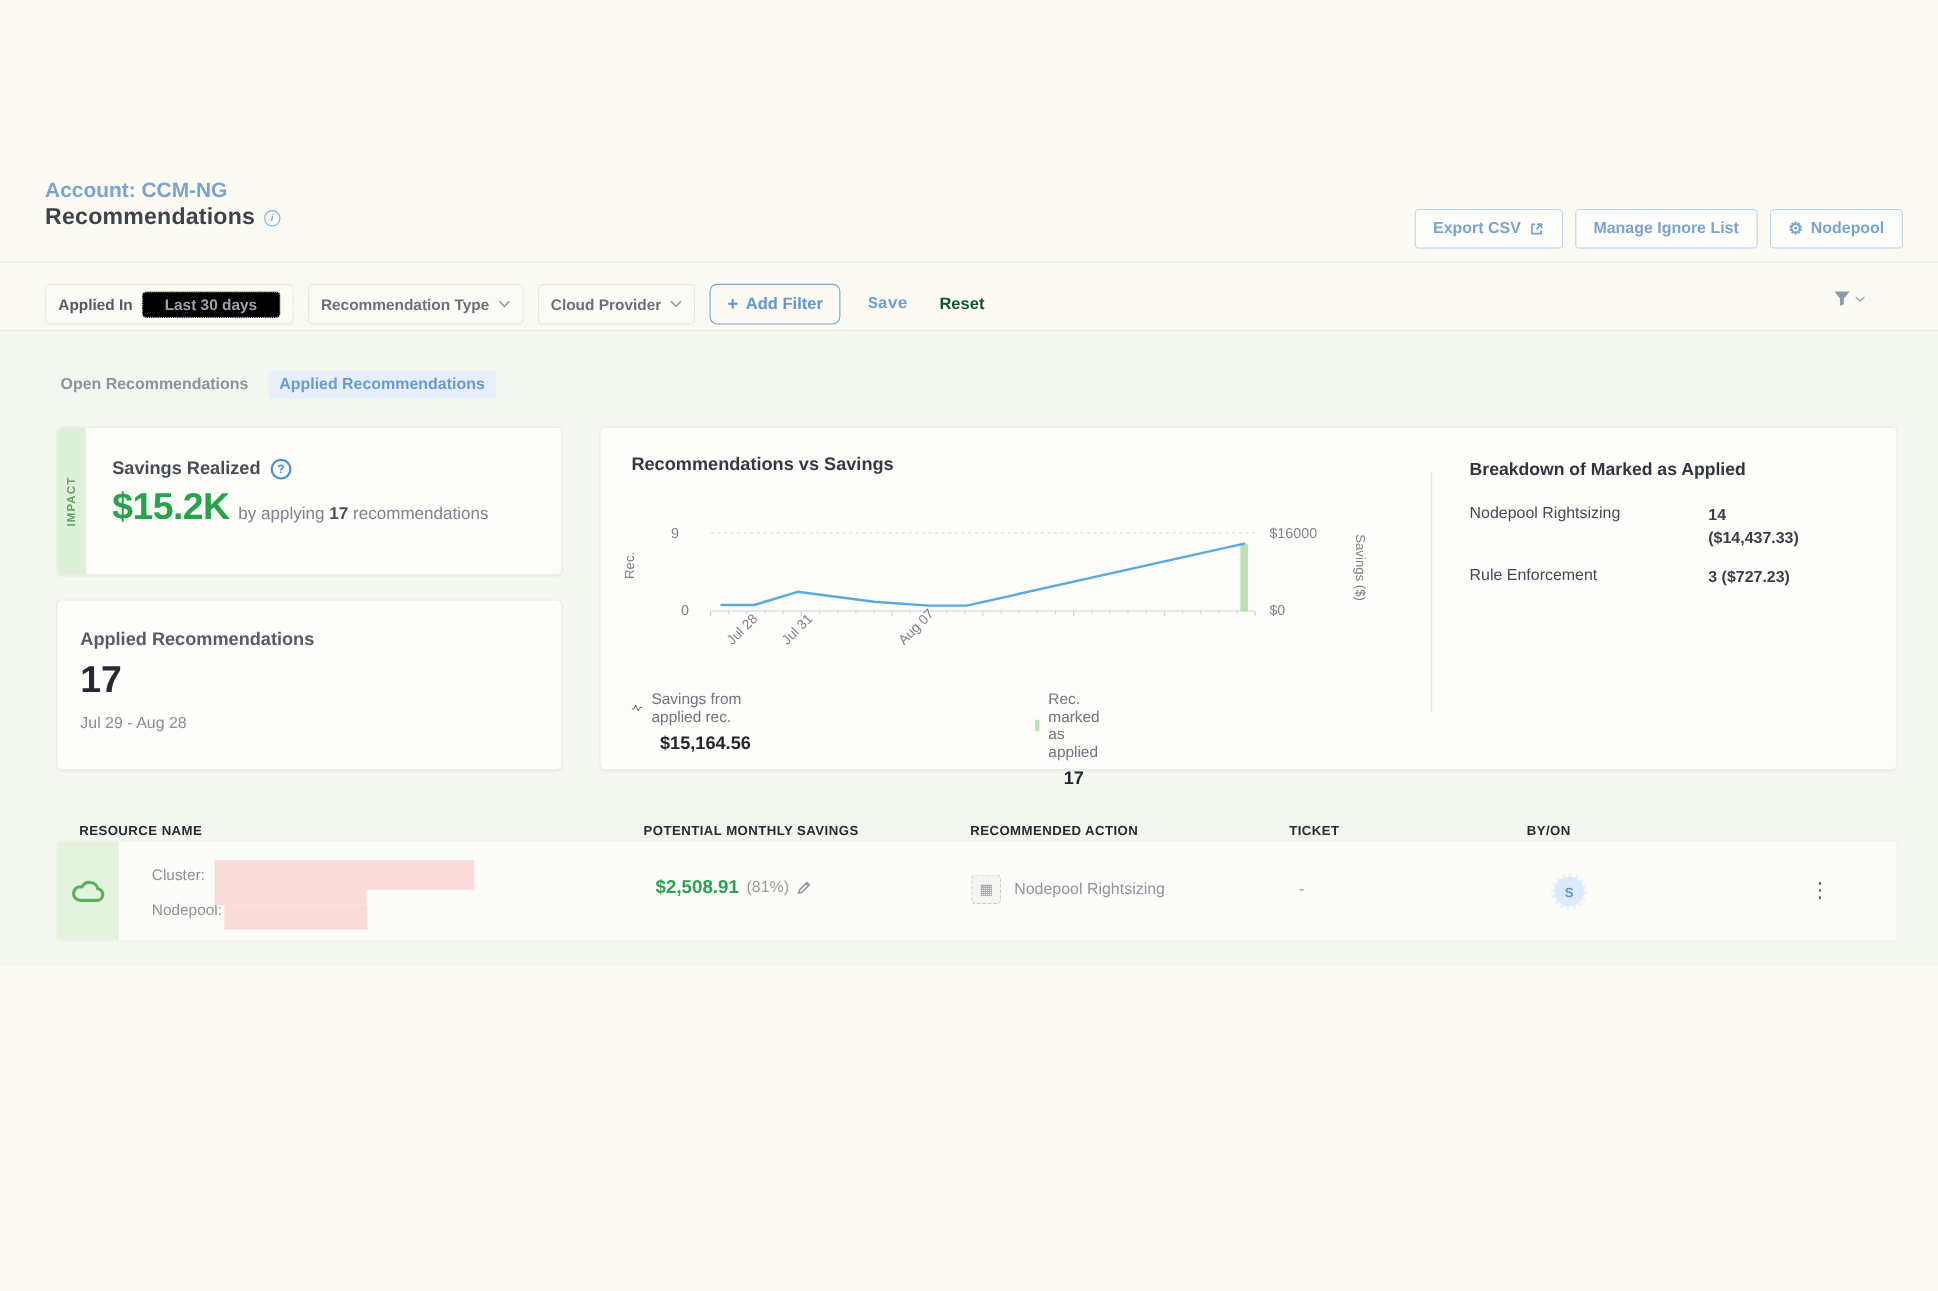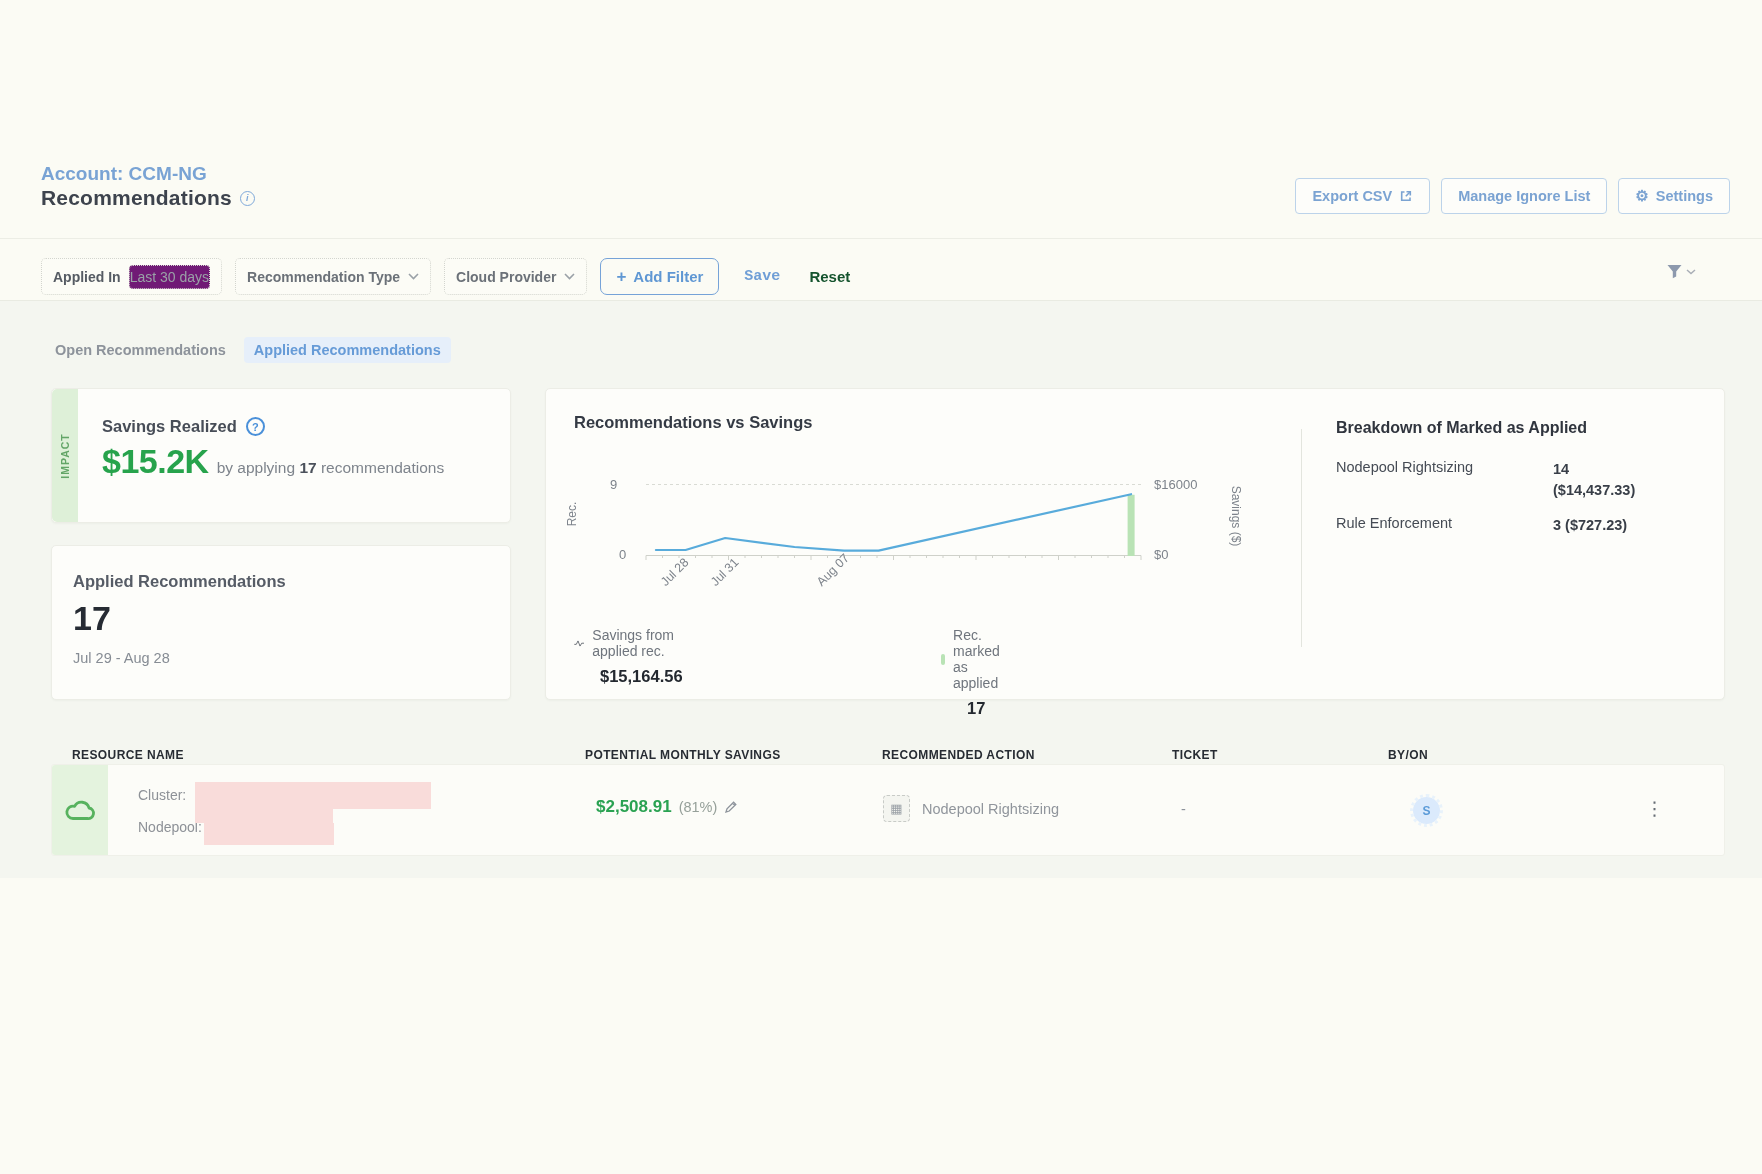--- a/index.html
+++ b/index.html
@@ -8,29 +8,29 @@
   .page { position:absolute; inset:0; }
 
   
   .account { position:absolute; left:41px; top:163px; font-size:19px; color:#79a3d4; font-weight:600; cursor:pointer; }
   .title-row { position:absolute; left:41px; top:186px; display:flex; align-items:center; gap:8px; }
   .title-row h1 { font-size:21px; color:#3d434d; font-weight:700; letter-spacing:.2px; }
   .info-circle { width:15px; height:15px; border:1.6px solid #7fa9da; border-radius:50%; color:#7fa9da;
     font-size:9px; font-weight:700; display:flex; align-items:center; justify-content:center; font-style:italic; }
   .top-actions { position:absolute; right:32px; top:178px; display:flex; gap:11px; }
   .btn { height:36px; padding:16px 16px; background:#fdfdfa; border:1px solid #bcd3ea; border-radius:4px;
-    color:#7ba3d2; font-weight:700; font-size:14.5px; display:flex; align-items:center; gap:7px; cursor:pointer; }
+    color:#7ba3d2; font-weight:700; font-size:14.5px; display:flex; align-items:center; gap:7px; cursor:pointer;margin-top:12px; }
   .hdr-divider { position:absolute; left:0; right:0; top:238px; height:1px; background:#ecede5; }
 
   
   .filterbar { position:absolute; left:41px; top:258px; display:flex; align-items:center; gap:13px; }
   .chip { height:37px; border:1px dotted #d3d5ce; border-radius:5px; background:#fcfcf6;
     display:flex; align-items:center; gap:8px; padding:0 11px; color:#6b7178; font-size:14px; font-weight:600; cursor:pointer; }
   .chip .chip-label { color:#555b63; font-weight:700; }
-  .chip .chip-value { background:#701a75; border:1px dotted #d8dad2; border-radius:4px; padding:3px 0; color:#9aa1a7; font-weight:400; }
+  .chip .chip-value { background:#000000; border:1px dotted #d8dad2; border-radius:4px; padding:3px 20px; color:#9aa1a7; font-weight:700; }
   .add-filter { height:37px; padding:0 15px; border:1.5px solid #76a3d8; border-radius:7px; background:transparent;
     color:#5f97d3; font-size:15px; font-weight:700; display:flex; align-items:center; gap:7px; cursor:pointer; }
   .add-filter .plus { font-size:17px; font-weight:700; }
   .link-btn { background:none; border:none; font-size:15px; font-weight:700; cursor:pointer; }
   .save-btn { color:#6f9ed6; margin-left:12px;font-family:Liberation Mono, monospace; }
   .reset-btn { color:#14532d; margin-left:16px; }
   .funnel-wrap { position:absolute; right:66px; top:264px; display:flex; align-items:center; gap:3px; cursor:pointer; }
 
   
   .band { position:absolute; left:0; right:0; top:300px; height:578px; background:#f4f6f0; border-top:1px solid #e9ebe2; }
@@ -131,21 +131,21 @@
         <path d="M5.5 3 H2.7 V11.3 H11 V8.5" fill="none" stroke="#7ba3d2" stroke-width="1.6"></path>
         <path d="M7.5 2.7 H11.3 V6.5" fill="none" stroke="#7ba3d2" stroke-width="1.6"></path>
         <path d="M11 3 L6.8 7.2" fill="none" stroke="#7ba3d2" stroke-width="1.6"></path>
       </svg>
     </button>
     <button class="btn">
       <span>Manage Ignore List</span>
     </button>
     <button class="btn">
       <span style="font-size:15px;">⚙</span>
-      <span>Settings</span>
+      <span>Nodepool</span>
     </button>
   </div>
   <div class="hdr-divider"></div>
 
   <div class="filterbar">
     <div class="chip">
       <span class="chip-label">Applied In</span>
       <span class="chip-value">Last 30 days</span>
     </div>
     <div class="chip">

